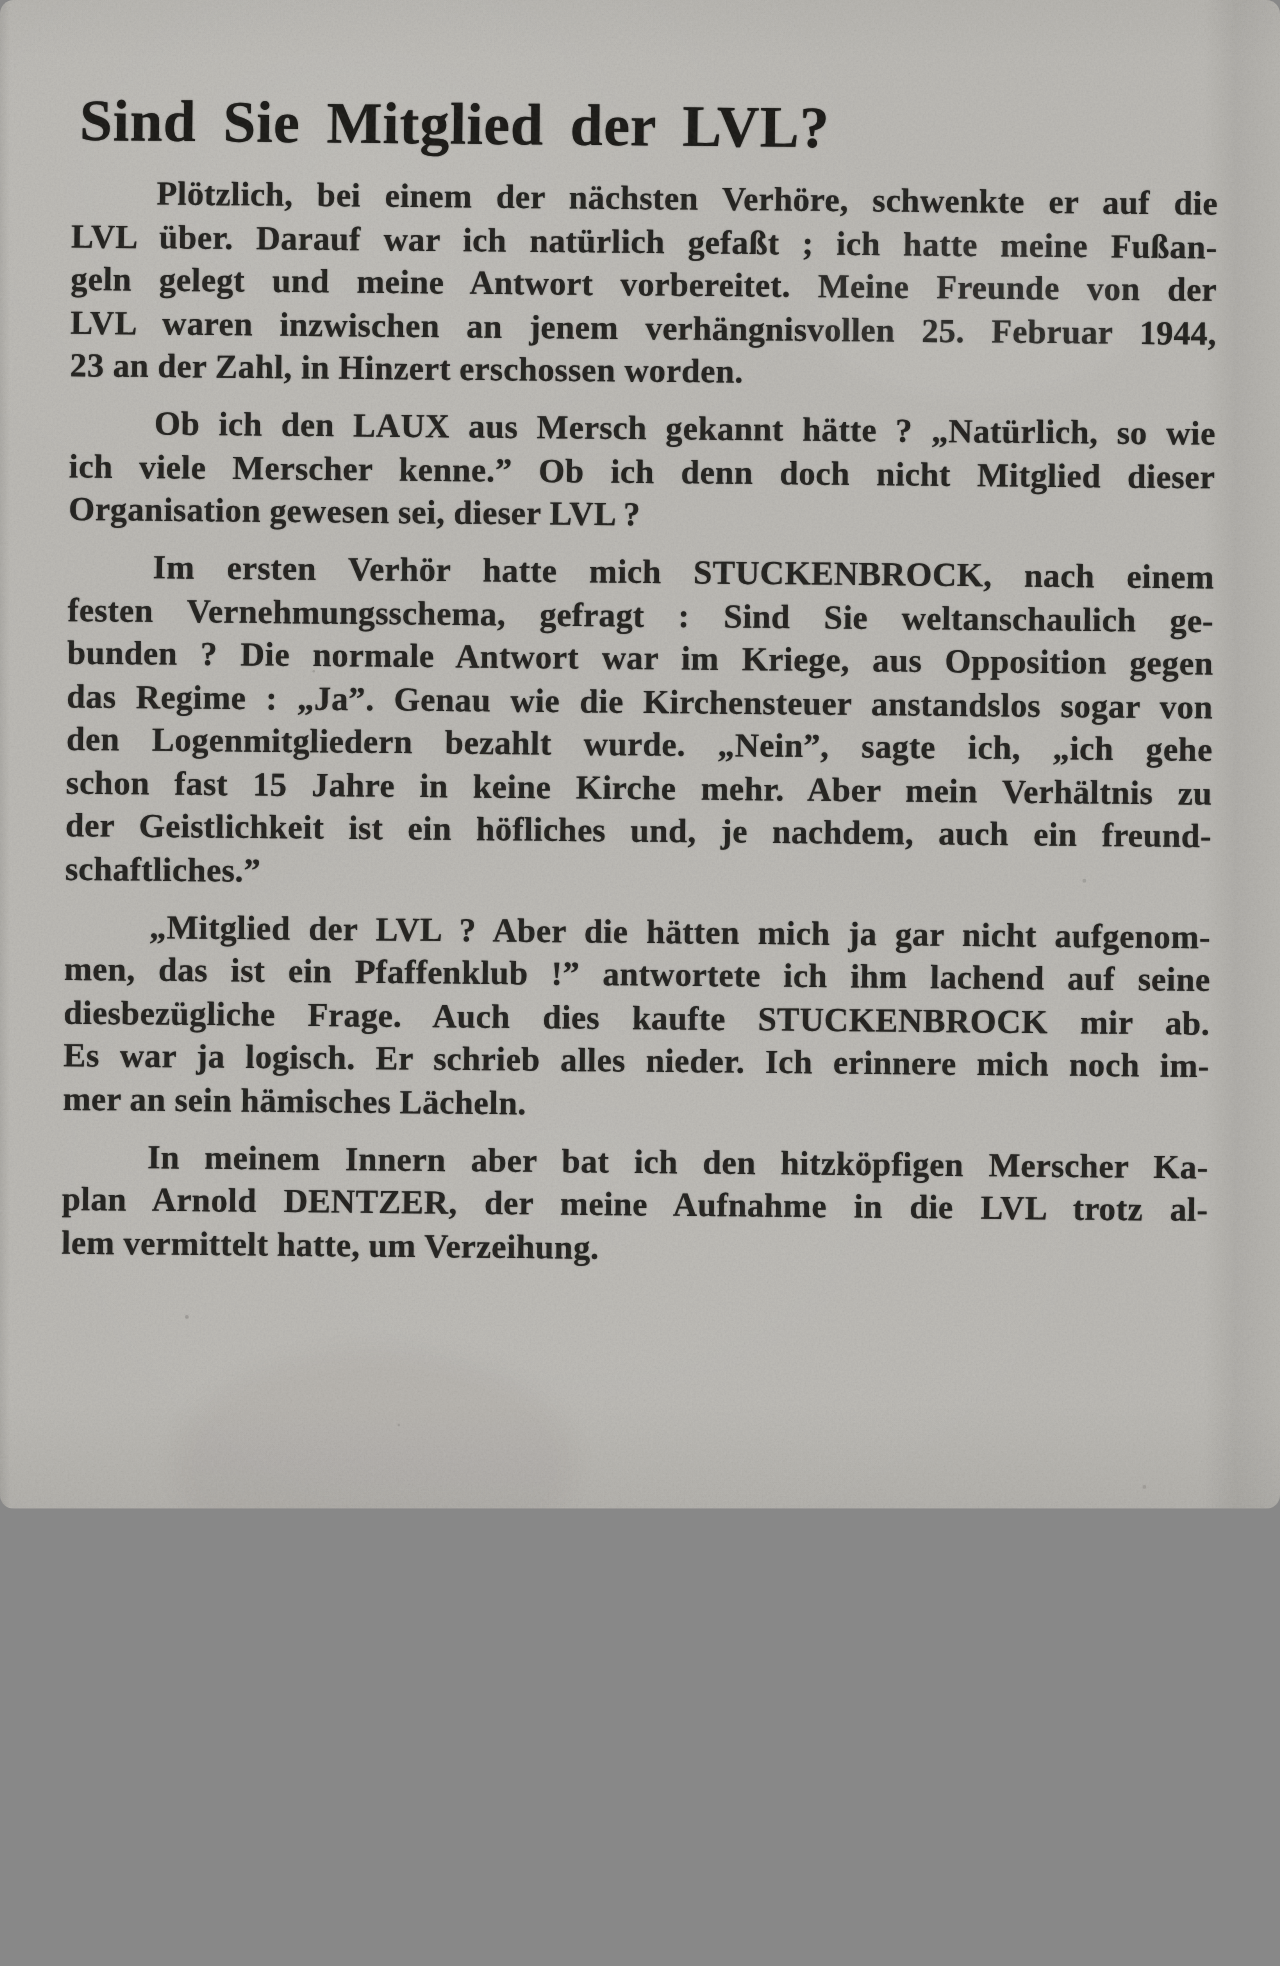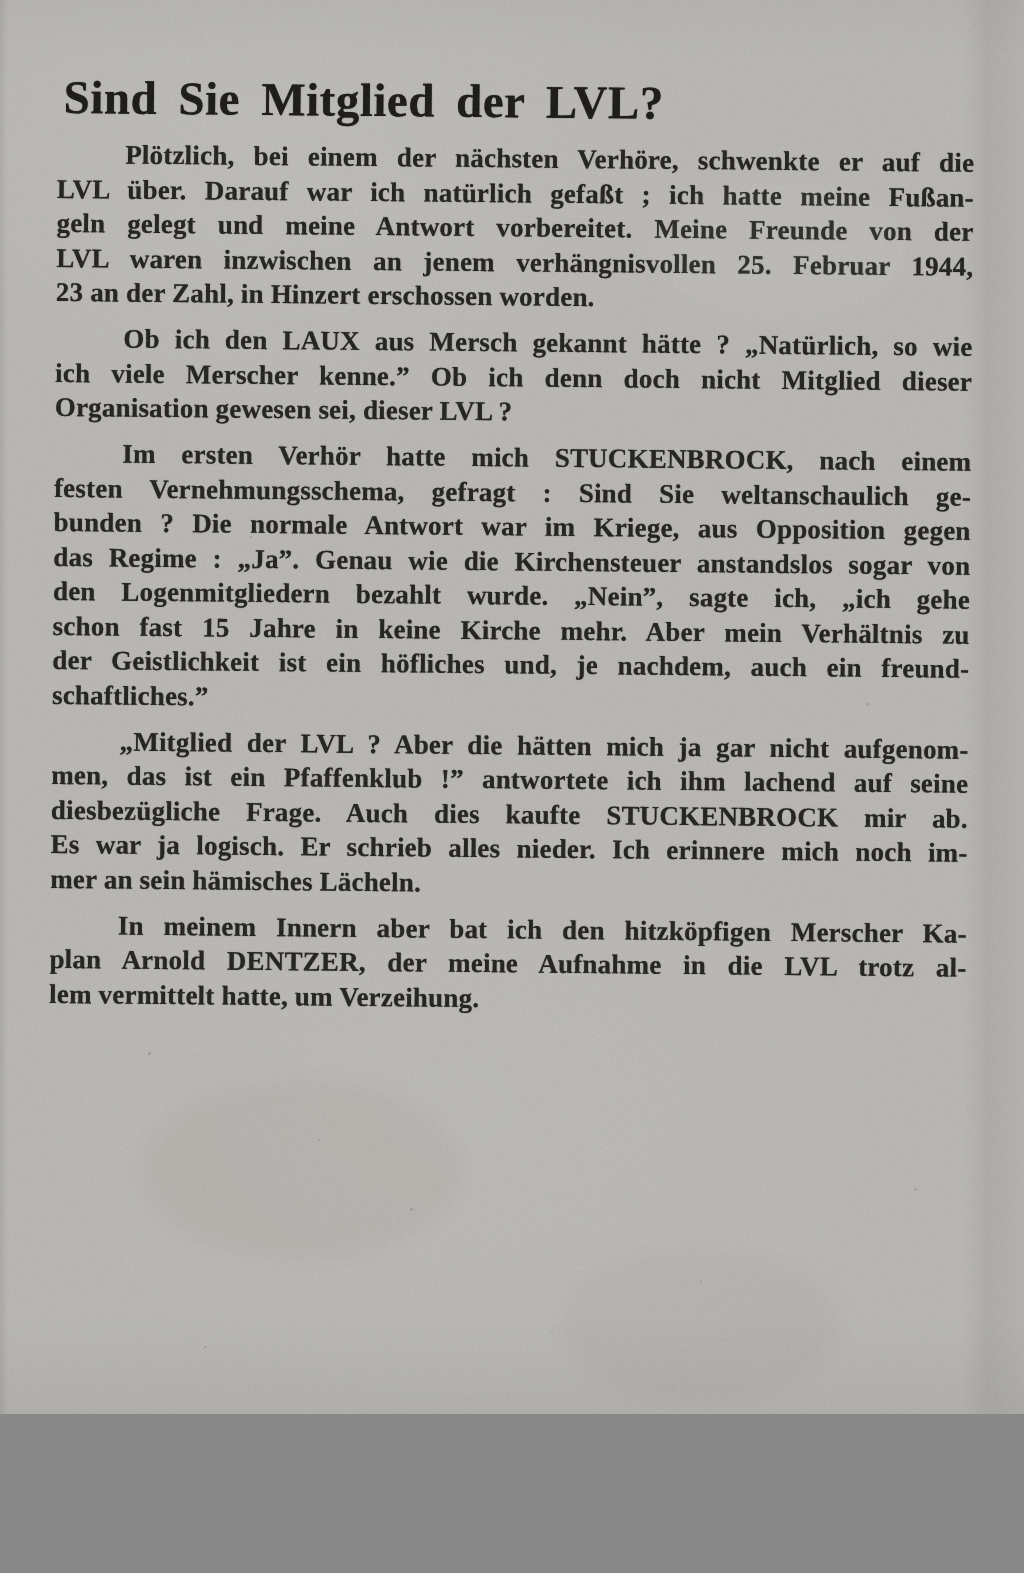--- a/index.html
+++ b/index.html
@@ -1,29 +1,30 @@
 <!DOCTYPE html>
 <html><head>
 <meta charset="utf-8">
 <style>
   html, body { margin: 0; padding: 0; background: #888; }
   .page {
     position: relative;
     width: 1024px;
-    height: 1414px;
+    height: 1207px;
     overflow: hidden;
     background:
       radial-gradient(620px 420px at 28% 12%, rgba(255,255,255,0.07), rgba(255,255,255,0) 70%),
       radial-gradient(700px 500px at 45% 78%, rgba(255,255,255,0.04), rgba(255,255,255,0) 70%),
       linear-gradient(90deg, rgba(40,38,35,0.10) 0px, rgba(40,38,35,0.0) 8px),
       linear-gradient(90deg, rgba(40,38,35,0) 0%, rgba(40,38,35,0) 94%, rgba(40,38,35,0.08) 96.5%, rgba(40,38,35,0.03) 100%),
       linear-gradient(180deg, rgba(40,38,35,0.03) 0%, rgba(40,38,35,0) 4%, rgba(40,38,35,0) 93%, rgba(40,38,35,0.06) 100%),
       #b9b7b2;
     font-family: "Liberation Serif", "DejaVu Serif", serif;
     color: #201f1c;
+    border-radius: 11px;
   }
   .content {
     position: absolute;
     left: 58px;
     top: 73px;
     width: 917px;
     transform: rotate(0.55deg);
     transform-origin: 0 0;
   }
   .title {

